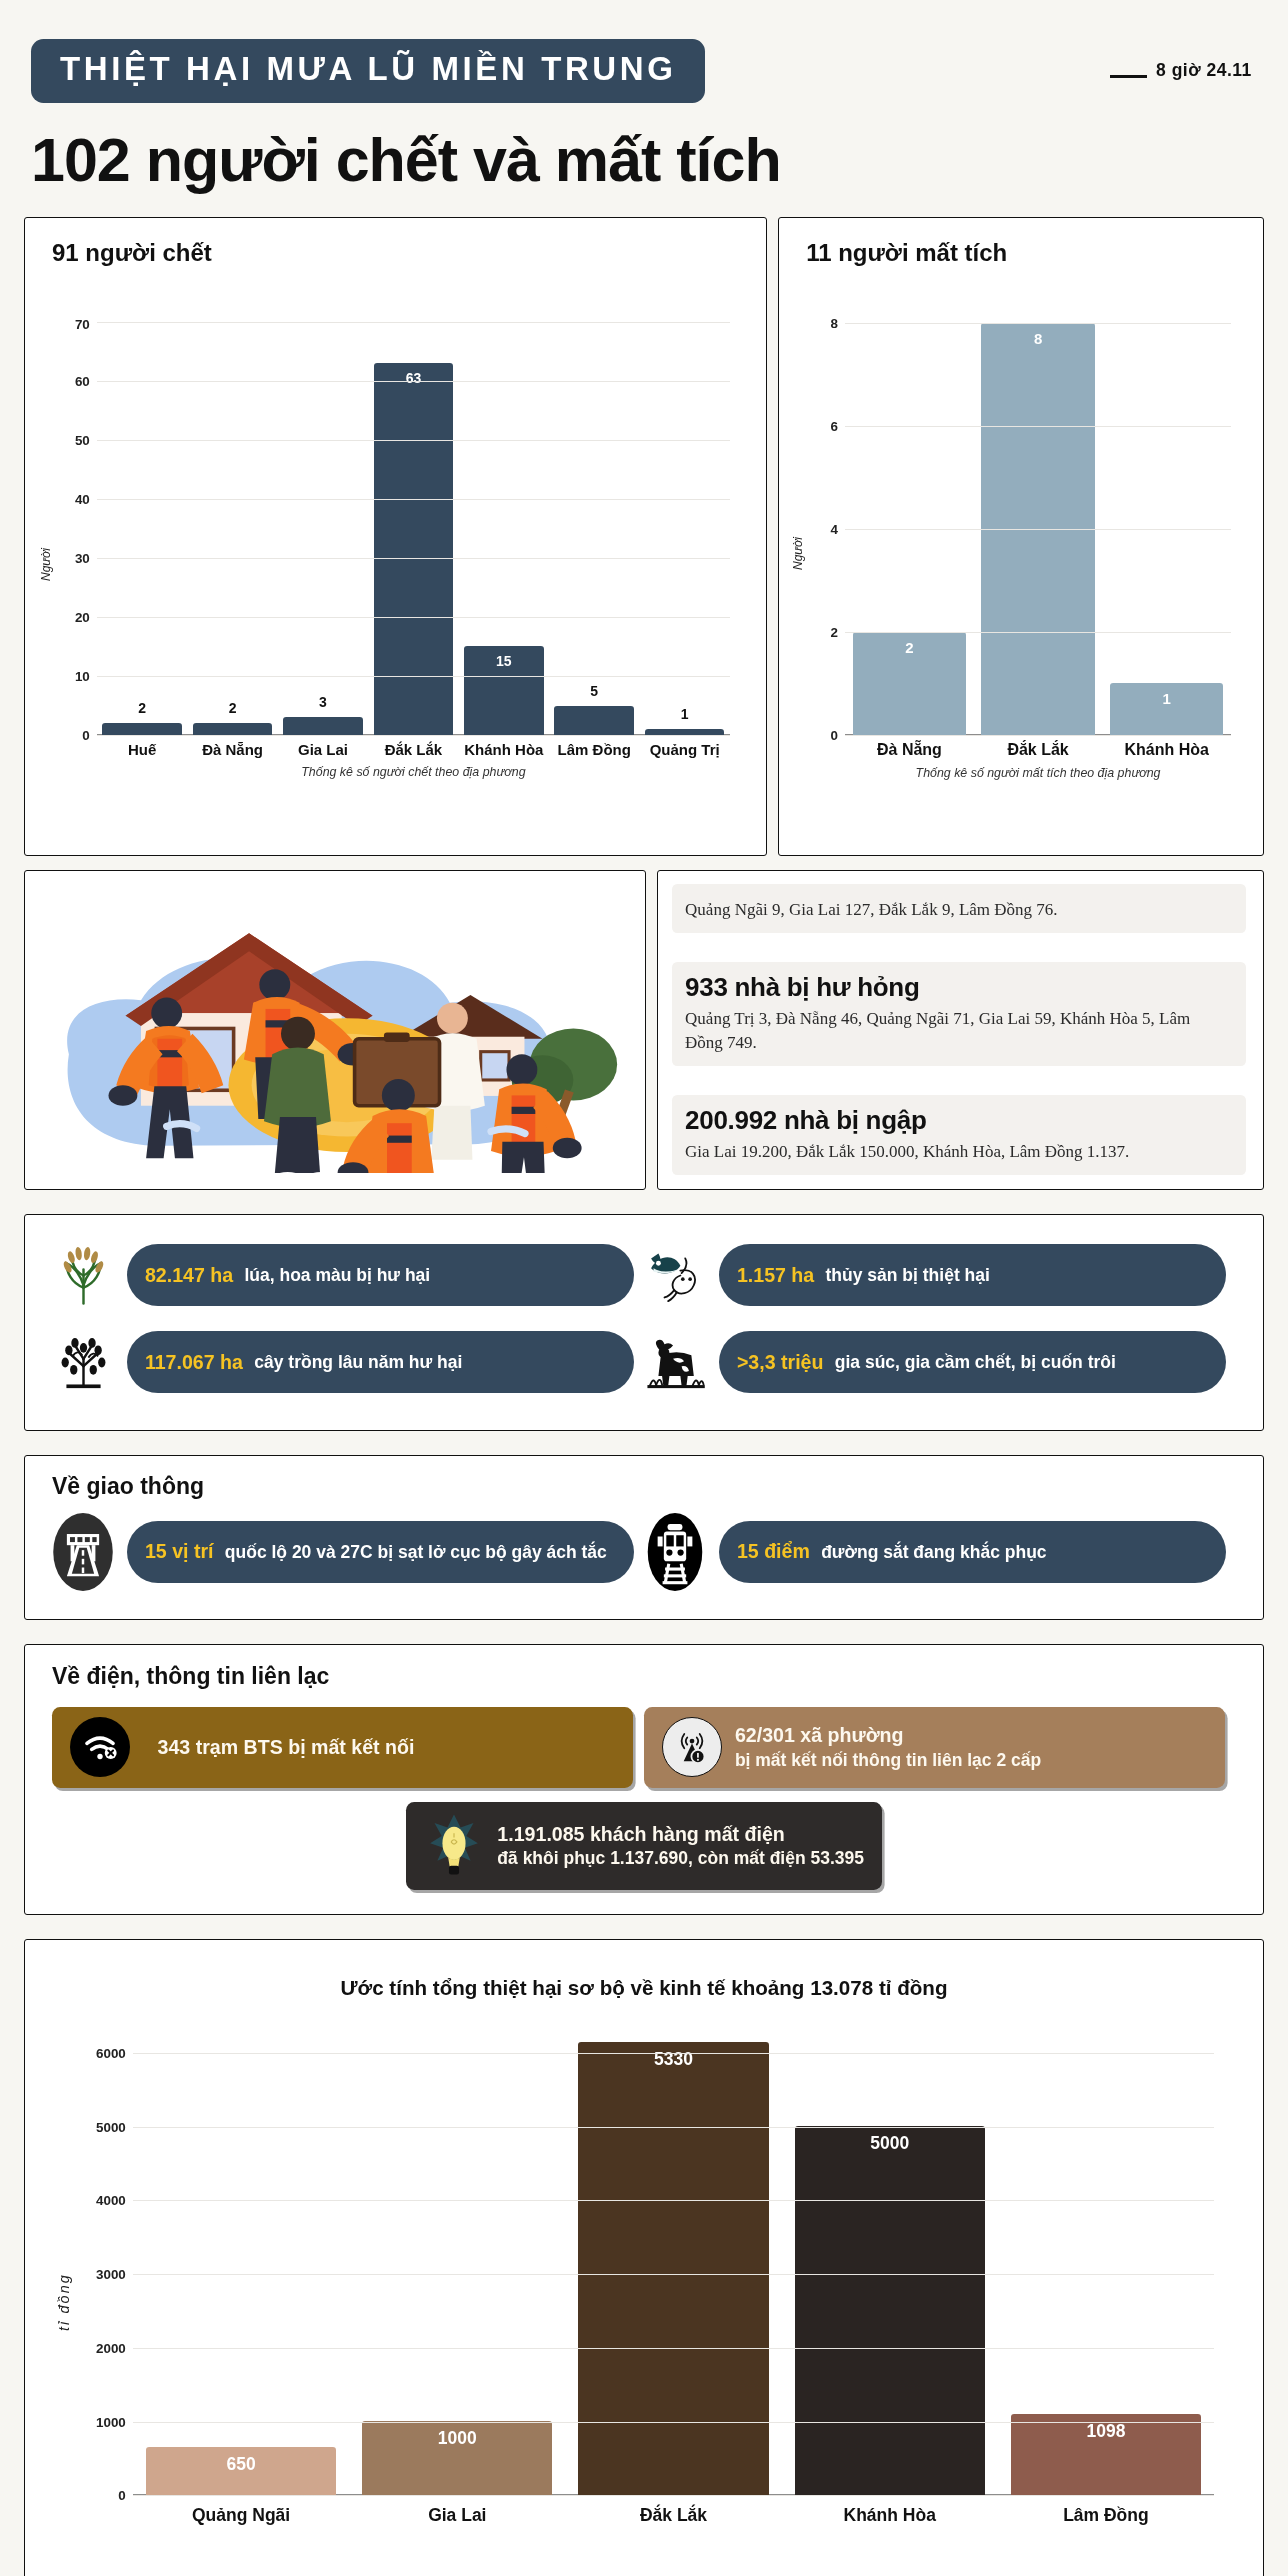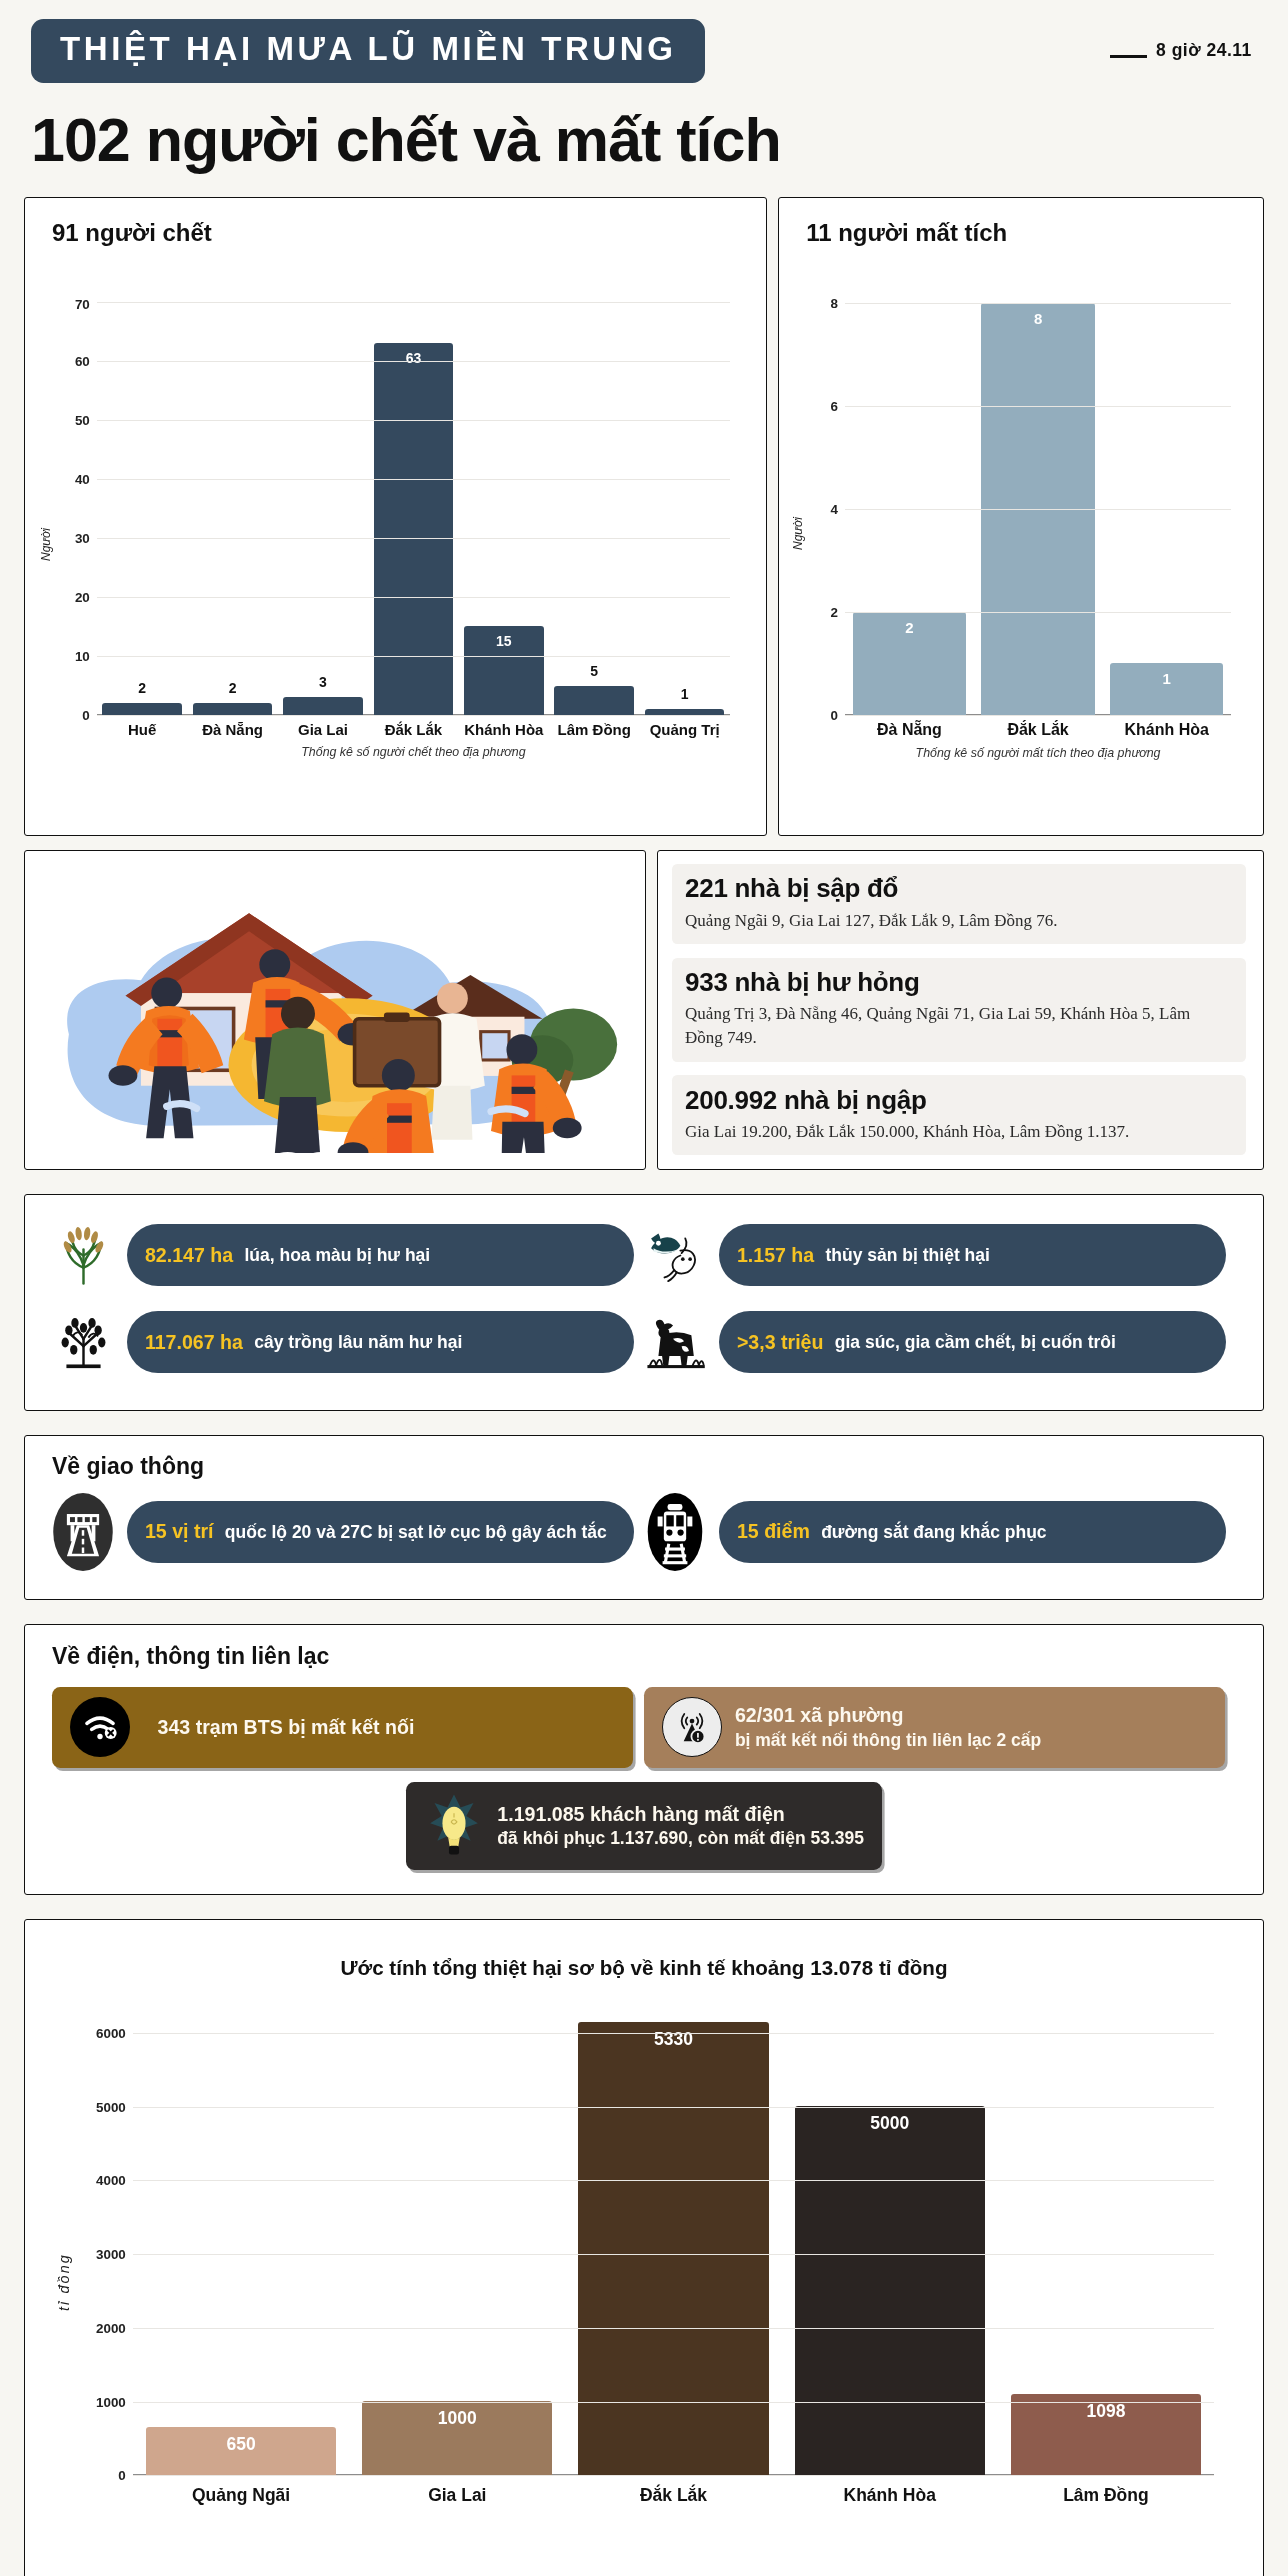--- a/index.html
+++ b/index.html
@@ -5,21 +5,21 @@
   * { box-sizing: border-box; margin:0; padding:0; }
   body {
     width: 1288px;
     background: #f7f6f2;
     font-family: "Liberation Sans", sans-serif;
     -webkit-font-smoothing: antialiased;
   }
   .page { width: 1288px; min-height: 3004px; position: relative; padding: 0 0 0 0; }
 
   
-  .header { display:flex; align-items:center; padding: 19px 31px 0 31px; }
+  .header { display:flex; align-items:center; padding: 39px 31px 0 31px; }
   .kicker {
     background: #34495e;
     border-radius: 12.4px;
     padding: 13.4px 29px 15.5px 29px;
     display:inline-block;
   }
   .kicker-text {
     color:#ffffff;
     font-family:"Liberation Sans", sans-serif;
     font-weight:700;
@@ -332,21 +332,20 @@
           <ellipse cx="1028" cy="512" rx="28" ry="20" fill="#2b2f3e"></ellipse>
           <path d="M902 500 l80 0 l4 110 l-32 0 l-10 -80 l-12 80 l-32 0Z" fill="#2b2f3e"></path>
         </g>
         <path d="M250 470 q30 -12 58 4" stroke="#cfe0f7" stroke-width="14" fill="none" stroke-linecap="round"></path>
         <path d="M880 480 q34 -12 66 4" stroke="#cfe0f7" stroke-width="14" fill="none" stroke-linecap="round"></path>
       </svg>
     </div>
 
     <div class="card stats-card">
       <div class="stat-block">
-        <div class="stat-head">221 nhà bị sập đổ</div>
         <div class="stat-sub">Quảng Ngãi 9, Gia Lai 127, Đắk Lắk 9, Lâm Đồng 76.</div>
       </div>
       <div class="stat-block">
         <div class="stat-head">933 nhà bị hư hỏng</div>
         <div class="stat-sub">Quảng Trị 3, Đà Nẵng 46, Quảng Ngãi 71, Gia Lai 59, Khánh Hòa 5, Lâm Đồng 749.</div>
       </div>
       <div class="stat-block">
         <div class="stat-head">200.992 nhà bị ngập</div>
         <div class="stat-sub">Gia Lai 19.200, Đắk Lắk 150.000, Khánh Hòa, Lâm Đồng 1.137.</div>
       </div>

